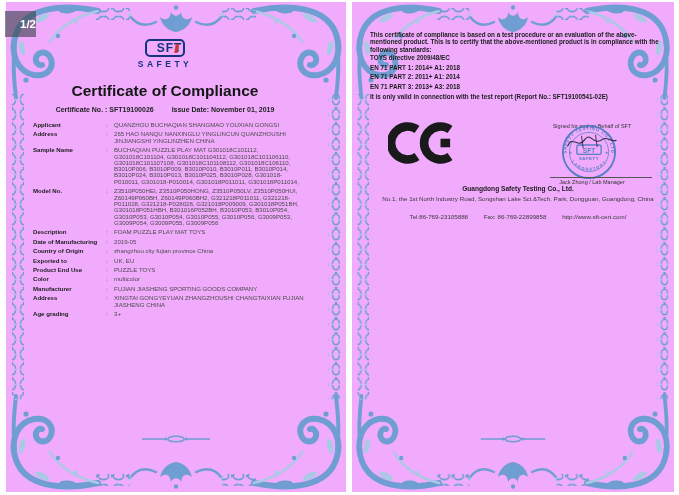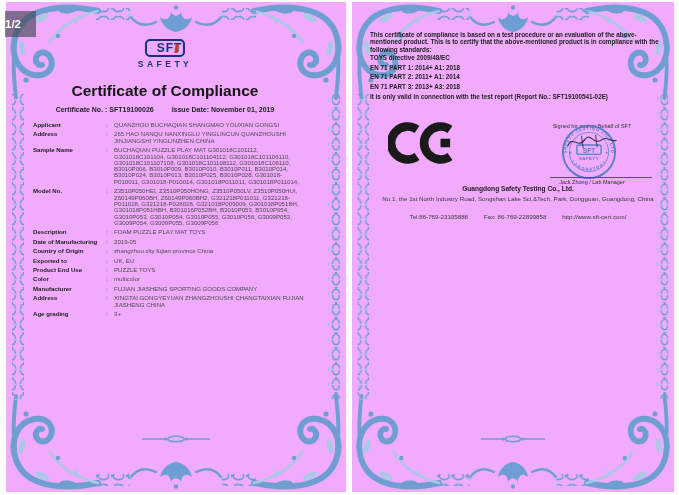--- a/index.html
+++ b/index.html
@@ -7,21 +7,21 @@
   body { font-family:"Liberation Sans", sans-serif; }
   .stage { position:relative; width:679px; height:495px; background:#fff; overflow:hidden; }
 
   .page { position:absolute; top:2px; height:490px; background:#f0abfc; }
   .page1 { left:6px; width:340px; }
   .page2 { left:352px; width:322px; }
   svg.border { position:absolute; left:0; top:0; width:100%; height:100%; pointer-events:none; }
 
   .badge { position:absolute; left:5px; top:11px; width:31px; height:26px; border-radius:0;
            background:rgba(60,66,78,0.62); color:#fff; font-size:11.5px; font-weight:bold;
-           display:flex; align-items:center; justify-content:flex-start; z-index:5; }
+           display:flex; align-items:center; justify-content:flex-end; z-index:5; }
 
   
   .logo-wrap { position:absolute; top:36px; left:0; right:22px; text-align:center; }
   .logo-box { display:inline-block; border:2.5px solid #16337e; border-radius:5px;
               padding:1px 5px 0; font-size:12px; font-weight:bold; color:#16337e;
               letter-spacing:1px; line-height:1.1; position:relative; }
   .red-tick { display:inline-block; width:3px; height:9px; background:#d13b2a;
               transform:skewX(-10deg); margin:0 -5px 0 -7px; position:relative; top:1px; }
   .logo-sub { display:block; margin-top:2px; font-size:8.5px; font-weight:bold;
               color:#16337e; letter-spacing:3.5px; }

